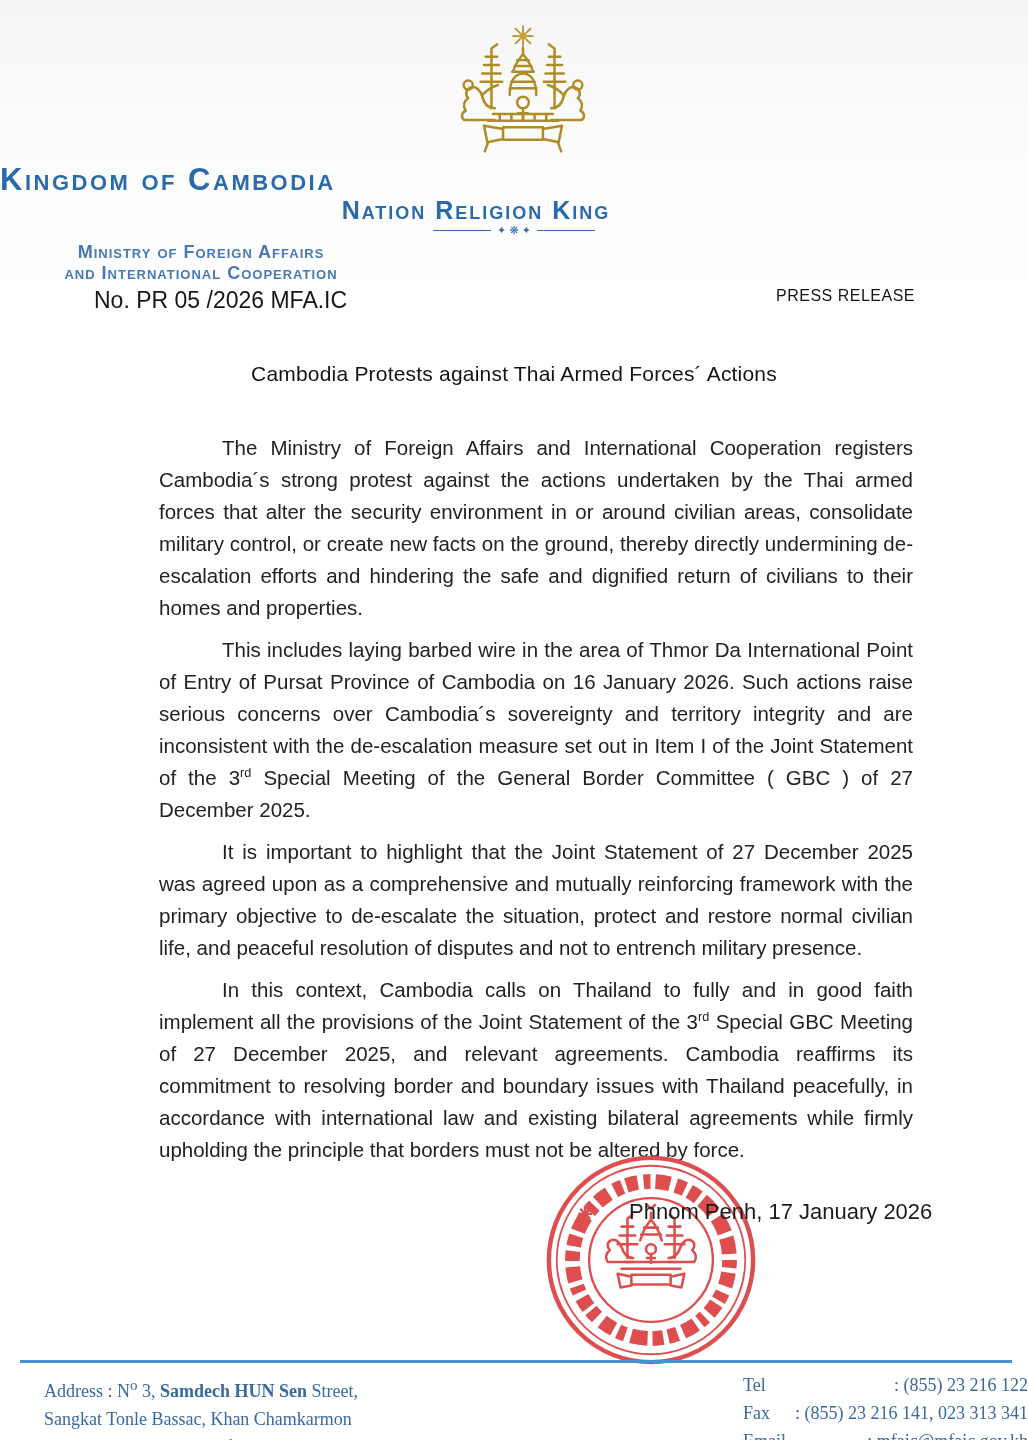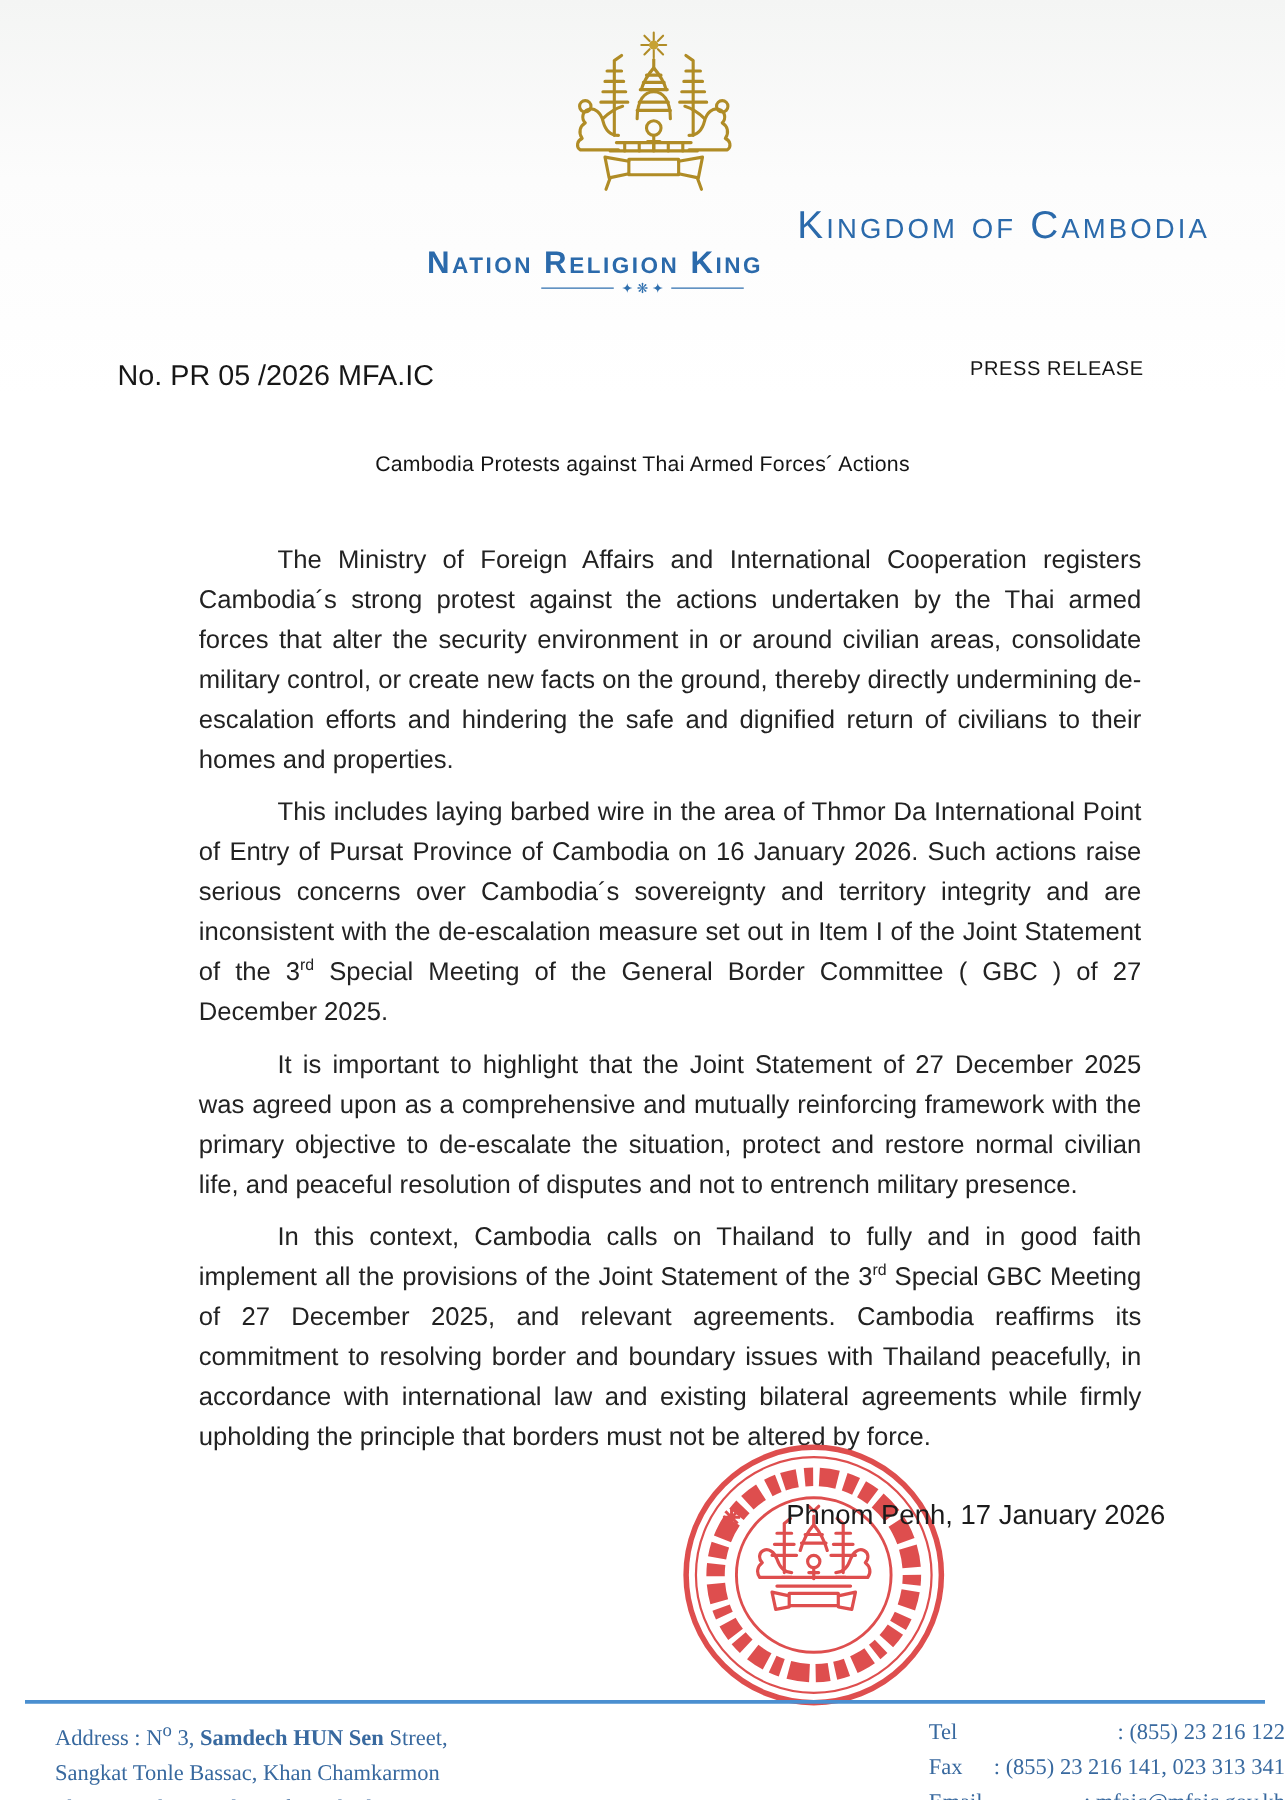--- a/index.html
+++ b/index.html
@@ -8,22 +8,22 @@
     width:1028px;height:1440px;
     margin:0 auto;
     background:linear-gradient(180deg,#f4f5f4 0%,#fcfcfc 10%,#ffffff 22%);
     overflow:hidden;
     font-family:"Liberation Sans",sans-serif;
     color:#1f1f1f;
   }
   
   .emblem{position:absolute;top:20px;left:440px;width:166px;height:140px;}
   .kingdom{
-    position:absolute;top:162px;left:0;width:968px;text-align:right;
-    font-variant:small-caps;font-weight:normal;font-size:31px;letter-spacing:2.5px;
+    position:absolute;top:162px;left:0;width:968px;text-align:left;
+    font-variant:small-caps;font-weight:bold;font-size:31px;letter-spacing:2.5px;
     color:#2b6aab;
   }
   .motto{
     position:absolute;top:196px;left:0;width:952px;text-align:center;
     font-variant:small-caps;font-weight:bold;font-size:25px;letter-spacing:2px;
     color:#2b6aab;
   }
   .ornament{
     position:absolute;top:224px;left:0;width:1028px;
     display:flex;align-items:center;justify-content:center;gap:6px;
@@ -39,21 +39,21 @@
     position:absolute;top:287px;left:94px;
     font-size:23px;color:#161616;
   }
   .doc-type{
     position:absolute;top:287px;right:113px;
     font-size:16px;color:#161616;letter-spacing:0.5px;
   }
   
   .title{
     position:absolute;top:362px;left:0;width:1028px;text-align:center;
-    font-size:17px;color:#141414;letter-spacing:0.2px;
+    font-size:21px;color:#141414;letter-spacing:0.2px;
   }
   .body-text{
     position:absolute;top:432px;left:147px;width:766px;
     font-size:20.5px;line-height:32px;text-align:justify;color:#222;
   }
   .body-text p{margin:0 0 10px 12px;text-indent:63px;}
   .body-text sup,.seg-sup{font-size:0.62em;vertical-align:super;line-height:0;}
   .seg-bold{font-weight:bold;}
   
   .seal{position:absolute;top:1152px;left:543px;width:216px;height:216px;opacity:0.92;}
@@ -127,20 +127,24 @@
 
   <div class="kingdom">Kingdom of Cambodia</div>
   <div class="motto">Nation Religion King</div>
 
   <div class="ornament">
     <span class="rule"></span>
       <span>✦ ❋ ✦</span>
       <span class="rule"></span>
   </div>
 
+  <div class="ministry">
+    <div>Ministry of Foreign Affairs</div>
+    <div>and International Cooperation</div>
+  </div>
 
   <div class="doc-number">No. PR 05 /2026 MFA.IC</div>
   <div class="doc-type">PRESS RELEASE</div>
 
   <div class="title">Cambodia Protests against Thai Armed Forces´ Actions</div>
 
   <div class="body-text">
     <p><span>The Ministry of Foreign Affairs and International Cooperation registers Cambodia´s strong protest against the actions undertaken by the Thai armed forces that alter the security environment in or around civilian areas, consolidate military control, or create new facts on the ground, thereby directly undermining de-escalation efforts and hindering the safe and dignified return of civilians to their homes and properties.</span></p>
     <p><span>This includes laying barbed wire in the area of Thmor Da International Point of Entry of Pursat Province of Cambodia on 16 January 2026. Such actions raise serious concerns over Cambodia´s sovereignty and territory integrity and are inconsistent with the de-escalation measure set out in Item I of the Joint Statement of the 3</span><sup>rd</sup><span> Special Meeting of the General Border Committee ( GBC ) of 27 December 2025.</span></p>
     <p><span>It is important to highlight that the Joint Statement of 27 December 2025 was agreed upon as a comprehensive and mutually reinforcing framework with the primary objective to de-escalate the situation, protect and restore normal civilian life, and peaceful resolution of disputes and not to entrench military presence.</span></p>

